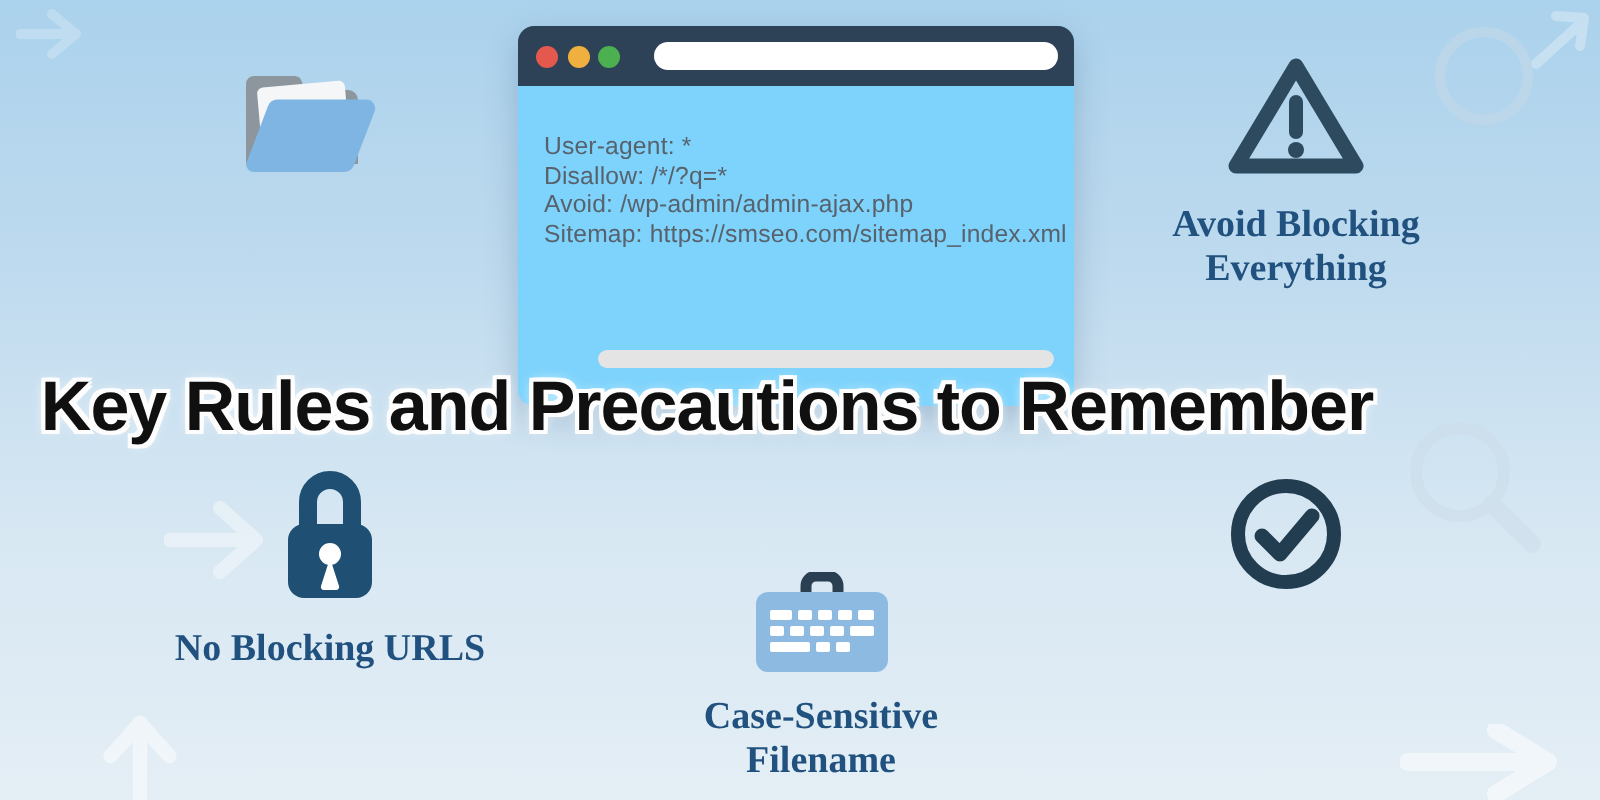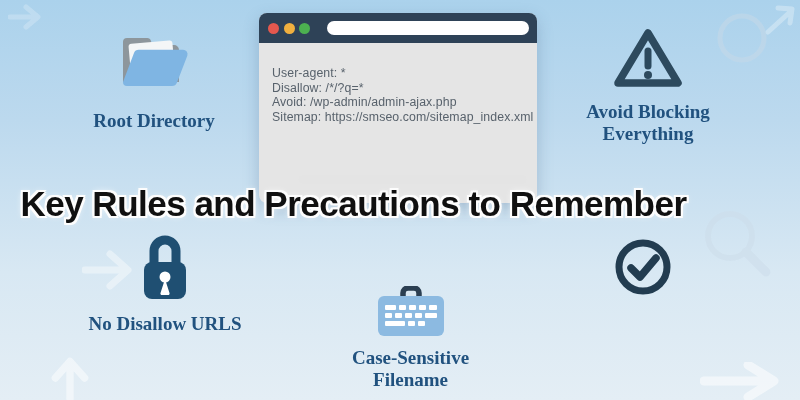--- a/index.html
+++ b/index.html
@@ -9,21 +9,21 @@
     font-family:"Liberation Sans", sans-serif;
     background:linear-gradient(180deg,#abd2ec 0%,#bcd9ee 30%,#d8e8f3 68%,#e4eef5 100%);
   }
 
   
   .wm { position:absolute; pointer-events:none; }
 
   
   .browser {
     position:absolute; left:259px; top:13px; width:278px; height:190px;
-    background:#e5e5e5; border-radius:8px;
+    background:#7dd3fc; border-radius:8px;
     box-shadow:0 6px 16px rgba(60,95,130,.28);
   }
   .browser-header {
     height:30px; background:#2e4257; border-radius:8px 8px 0 0;
     display:flex; align-items:center; padding-left:9px;
   }
   .dot { width:11px; height:11px; border-radius:50%; margin-right:4.5px; }
   .dot-red    { background:#e5584e; }
   .dot-yellow { background:#f0b03f; }
   .dot-green  { background:#4cb050; }
@@ -117,41 +117,40 @@
 </div>
 
 <h1 class="headline">Key Rules and Precautions to Remember</h1>
 
 <div class="feature f-root">
   <svg width="82" height="58" viewBox="0 0 82 58">
     <path d="M14 6 h20 a4 4 0 0 1 4 3 l1 4 h22 a5 5 0 0 1 5 5 v32 H10 V10 a4 4 0 0 1 4-4 z" fill="#8d969c"></path>
     <rect x="17" y="10" width="44" height="40" rx="3" fill="#f4f6f7" transform="rotate(-5 39 30)"></rect>
     <path d="M10 50 L21 21 a5 5 0 0 1 4.7-3.3 H70 a4.5 4.5 0 0 1 4.3 6 L64 50.5 a5.5 5.5 0 0 1-5.2 3.5 H14 a4 4 0 0 1-4-4 z" fill="#7fb5e3"></path>
   </svg>
-  <div class="feature-label">Root Directory</div>
 </div>
 
 <div class="feature f-avoid">
   <svg width="74" height="64" viewBox="0 0 74 64">
     <path d="M37 7 L67 57 H7 Z" fill="none" stroke="#2d4a5e" stroke-width="7.5" stroke-linejoin="round"></path>
     <path d="M37 25 V40" stroke="#2d4a5e" stroke-width="7" stroke-linecap="round"></path>
     <circle cx="37" cy="49" r="4" fill="#2d4a5e"></circle>
   </svg>
   <div class="feature-label">Avoid Blocking
 Everything</div>
 </div>
 
 <div class="feature f-lock">
   <svg width="48" height="67" viewBox="0 0 48 67">
     <path d="M13 31 V17 a11 11 0 0 1 22 0 V31" fill="none" stroke="#1f4f72" stroke-width="9"></path>
     <rect x="3" y="28" width="42" height="37" rx="8" fill="#1f4f72"></rect>
     <circle cx="24" cy="43" r="5.5" fill="#ffffff"></circle>
     <path d="M24 45 L19.5 59 a1.5 1.5 0 0 0 1.5 2 h6 a1.5 1.5 0 0 0 1.5-2 z" fill="#ffffff"></path>
   </svg>
-  <div class="feature-label">No Disallow URLS</div>
+  <div class="feature-label">No Blocking URLS</div>
 </div>
 
 <div class="feature f-keys">
   <svg width="68" height="51" viewBox="0 0 68 51">
     <path d="M26 10 V7 a5 5 0 0 1 5-5 h6 a5 5 0 0 1 5 5 v3" fill="none" stroke="#2b3f52" stroke-width="5.5" stroke-linecap="round"></path>
     <rect x="1" y="10" width="66" height="40" rx="6" fill="#8cbae1"></rect>
     <g fill="#ffffff">
       <rect x="8" y="19" width="11" height="5" rx="1"></rect>
       <rect x="22" y="19" width="7" height="5" rx="1"></rect>
       <rect x="32" y="19" width="7" height="5" rx="1"></rect>

